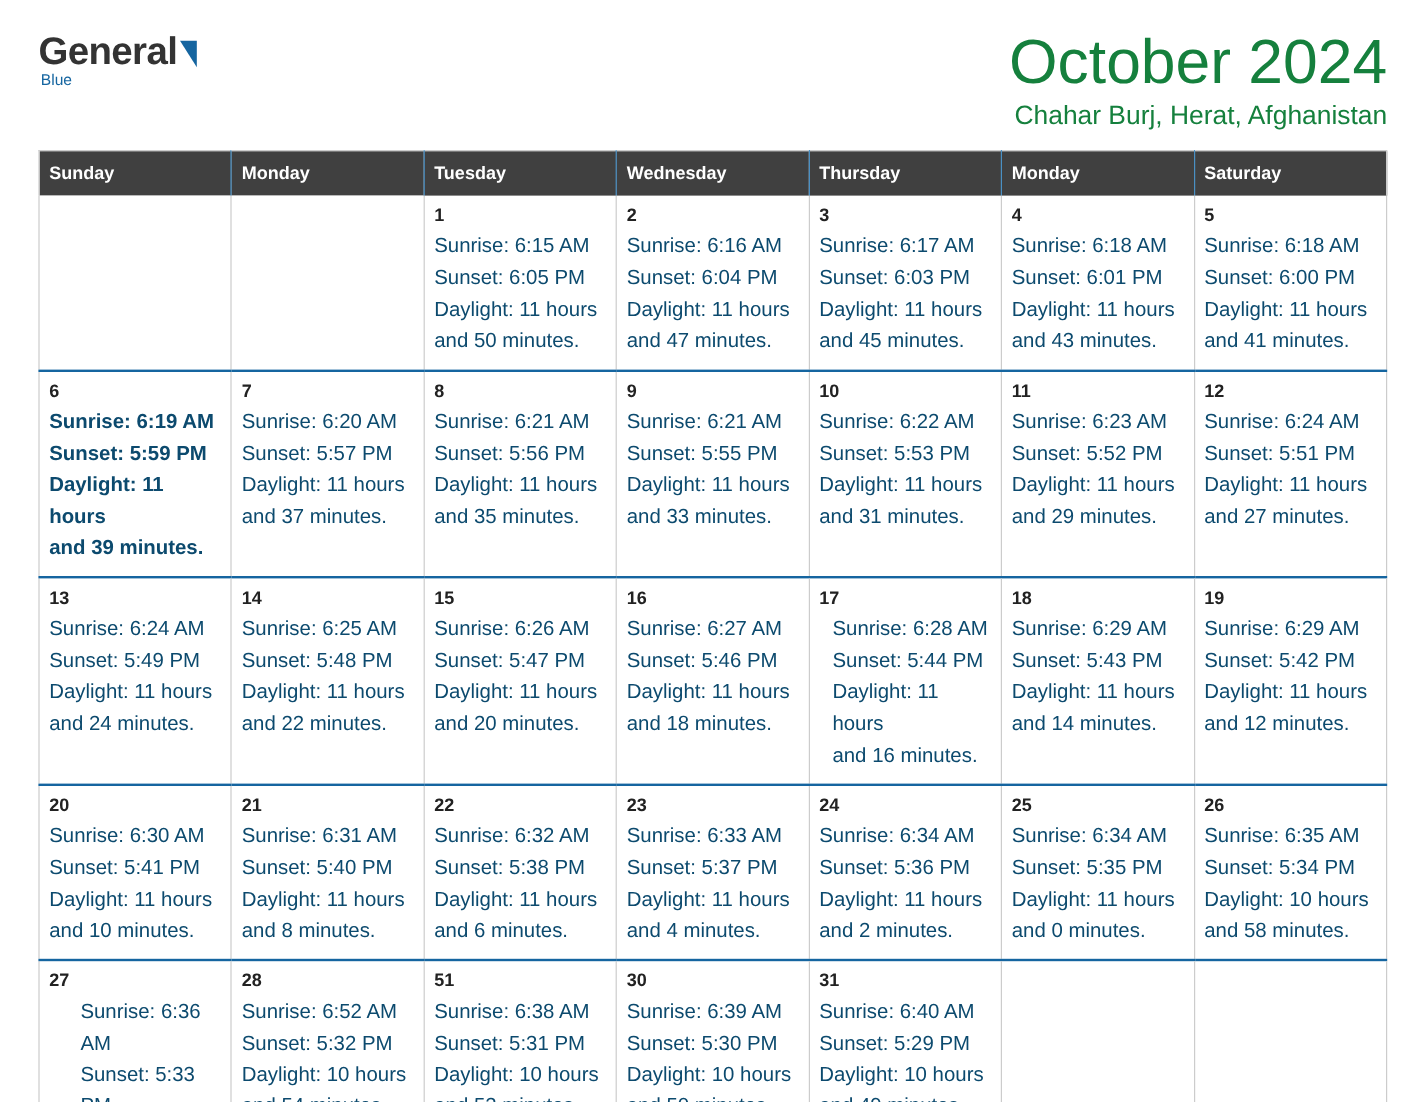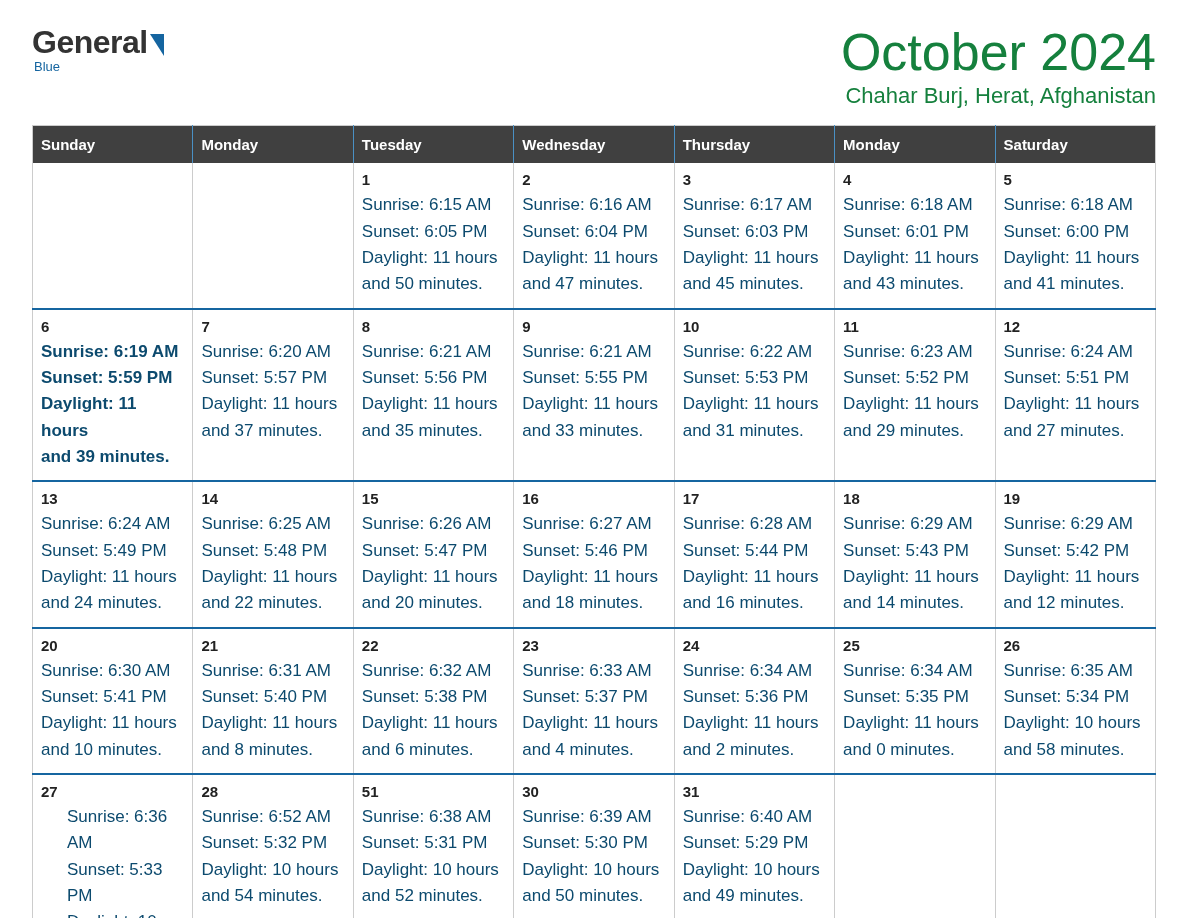--- a/index.html
+++ b/index.html
@@ -252,21 +252,21 @@
         </td>
         <td>
           <div class="day-number">16</div>
           <div class="day-info" style="white-space: pre-line;">Sunrise: 6:27 AM
 Sunset: 5:46 PM
 Daylight: 11 hours
 and 18 minutes.</div>
         </td>
         <td>
           <div class="day-number">17</div>
-          <div class="day-info" style="white-space: pre-line;">Sunrise: 6:28 AM
+          <div class="day-info" style="white-space: pre-line; margin-left: 11px;">Sunrise: 6:28 AM
 Sunset: 5:44 PM
 Daylight: 11 hours
 and 16 minutes.</div>
         </td>
         <td>
           <div class="day-number">18</div>
           <div class="day-info" style="white-space: pre-line;">Sunrise: 6:29 AM
 Sunset: 5:43 PM
 Daylight: 11 hours
 and 14 minutes.</div>

